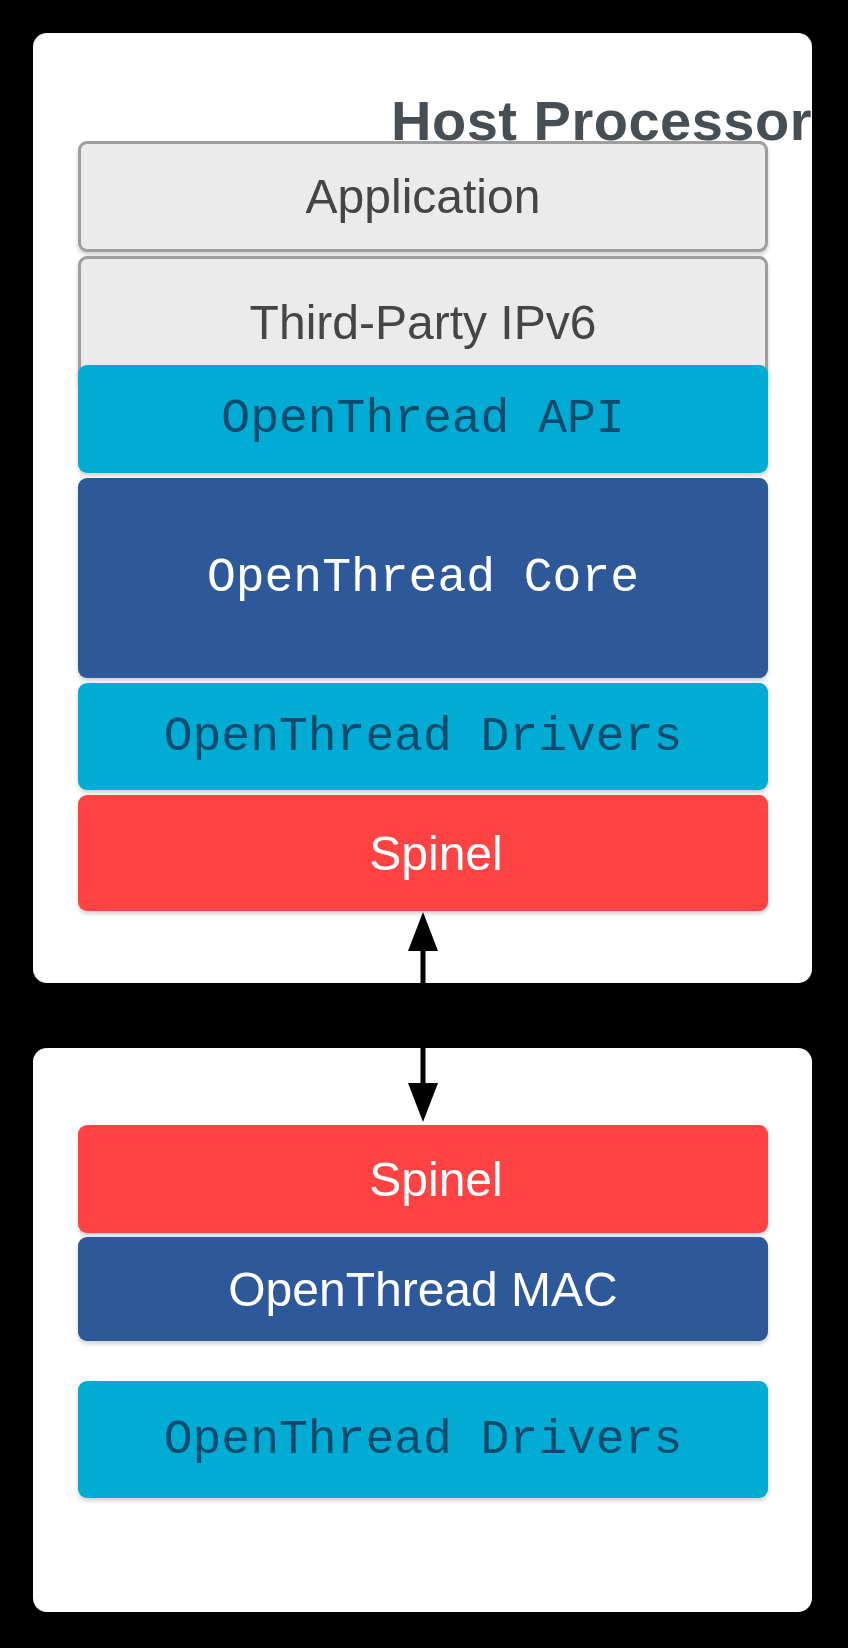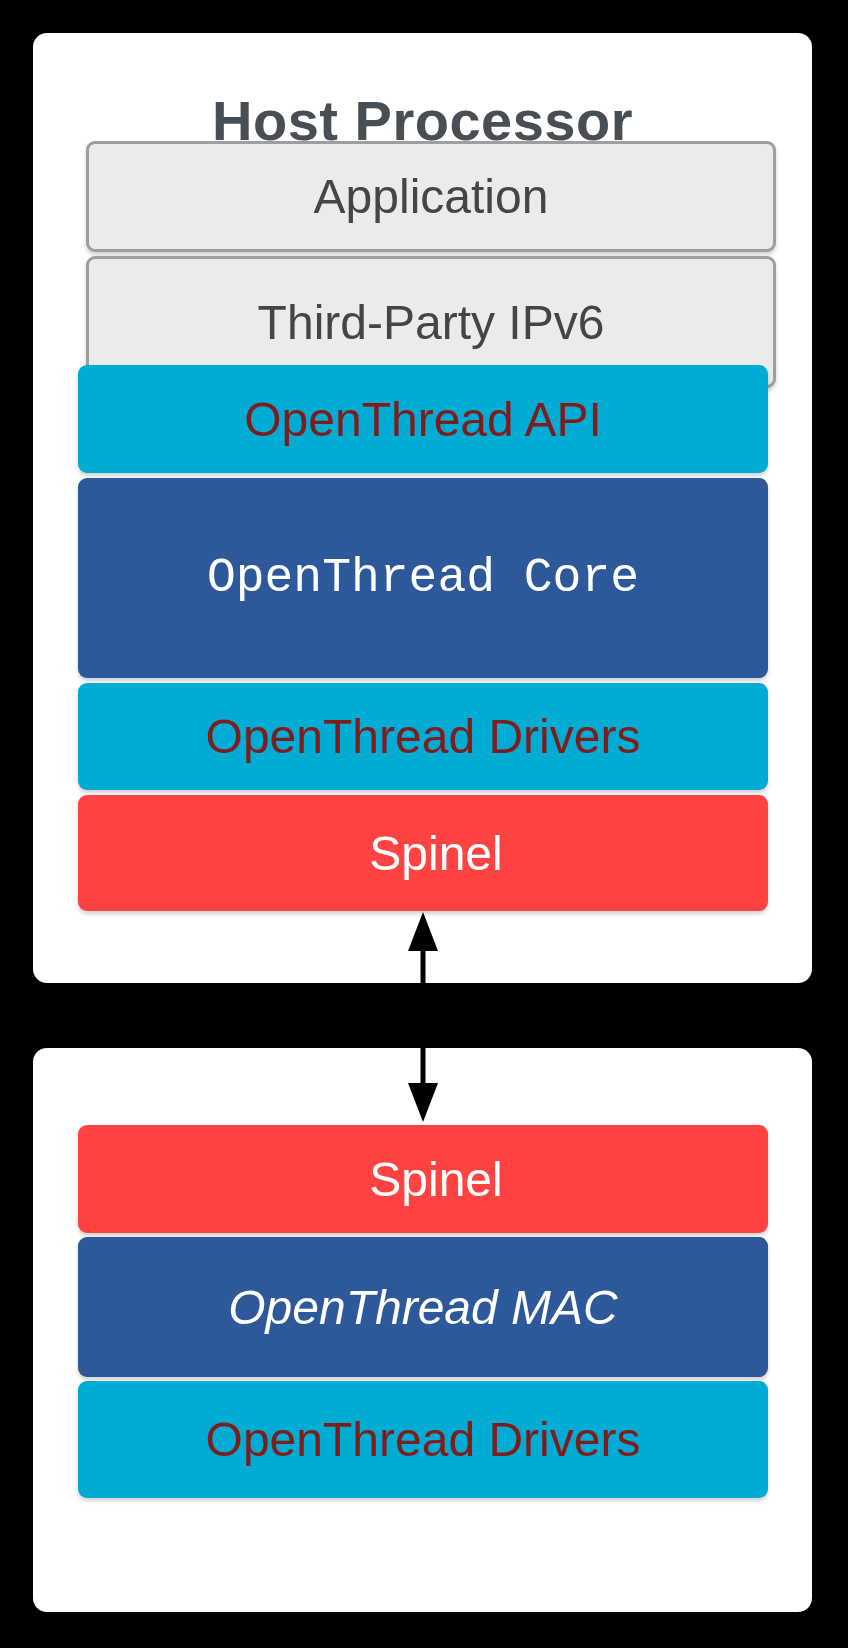--- a/index.html
+++ b/index.html
@@ -17,21 +17,21 @@
     width: 779px;
     background: #ffffff;
     border-radius: 14px;
   }
   .container.host { top: 33px; height: 950px; }
   .container.soc  { top: 1048px; height: 564px; }
 
   .big-title {
     position: absolute;
     left: 0; right: 0;
-    text-align: center;
+    text-align: right;
     font-size: 56px;
     font-weight: bold;
     color: #474e54;
     letter-spacing: 0.5px;
   }
   .host .big-title { top: 55px; }
   .soc  .big-title { top: 1527px; top: 479px; }
 
   .layer {
     position: absolute;
@@ -41,37 +41,36 @@
     display: flex;
     align-items: center;
     justify-content: center;
     font-size: 48px;
     box-shadow: 0 3px 4px rgba(0,0,0,0.18);
   }
   .layer.gray {
     background: #ebebeb;
     border: 3px solid #9e9e9e;
     color: #454545;
-    margin-left: 8px;
   }
-  .layer.cyan { background: #00acd4; color: #7f1d1d; }
+  .layer.cyan { background: #00acd4; color: #0c4a6e; font-family: Liberation Mono, monospace; }
   .layer.blue { background: #2d5899; color: #ffffff; }
   .layer.red  { background: #ff4242; color: #ffffff; padding-left: 26px; }
 
   
   .layer.l-app     { top: 108px; height: 111px; }
   .layer.l-tp      { top: 223px; height: 132px; }
   .layer.l-api     { top: 332px; height: 108px; }
   .layer.l-core    { top: 445px; height: 200px; font-family: Liberation Mono, monospace; }
   .layer.l-drv     { top: 650px; height: 107px; }
   .layer.l-spinel  { top: 762px; height: 116px; }
 
   
   .layer.l-spinel2 { top: 77px;  height: 108px; }
-  .layer.l-mac     { top: 189px; height: 140px; font-style: italic; }
+  .layer.l-mac     { top: 189px; height: 104px; }
   .layer.l-drv2    { top: 333px; height: 117px; }
 
   .arrow-svg {
     position: absolute;
     left: 390px;
     top: 909px;
     width: 66px;
     height: 216px;
   }
 </style>

